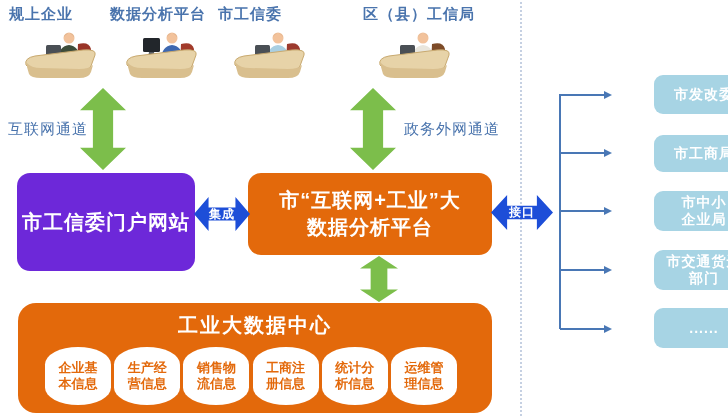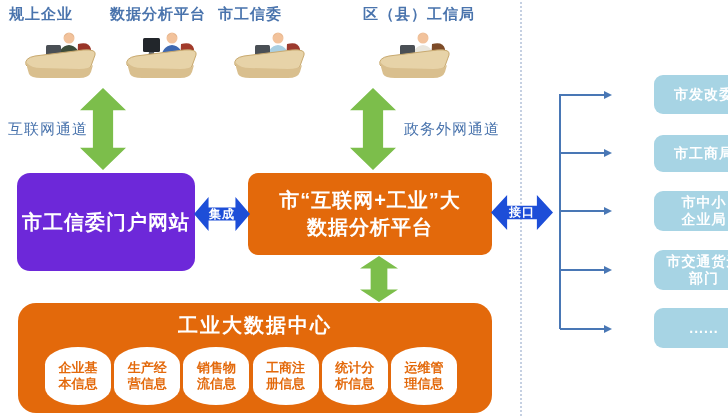--- a/index.html
+++ b/index.html
@@ -22,21 +22,21 @@
     color:#fff;font-weight:bold;font-size:12px;letter-spacing:1px;
     clip-path:polygon(0% 50%,26% 0%,26% 31%,74% 31%,74% 0%,100% 50%,74% 100%,74% 69%,26% 69%,26% 100%);}
 
   .channel-label{position:absolute;color:#4a74ad;font-size:15px;letter-spacing:1px;z-index:2;white-space:nowrap;}
 
   
   .box{position:absolute;border-radius:13px;display:flex;align-items:center;justify-content:center;
        color:#fff;font-weight:bold;text-align:center;z-index:2;}
   .portal-box{left:17px;top:173px;width:178px;height:98px;background:#6d28d9;font-size:20px;letter-spacing:1px;}
   .platform-box{left:248px;top:173px;width:244px;height:82px;background:#e3690b;font-size:20px;
-                line-height:27px;white-space:pre-line;letter-spacing:1px;border-radius:10px;}
+                line-height:27px;white-space:pre-line;letter-spacing:1px;}
 
   
   .connector-vline{position:absolute;left:559px;top:94px;width:2px;height:235px;background:#4977b5;z-index:2;}
   .branch{position:absolute;left:560px;width:44px;height:2px;background:#4977b5;z-index:2;}
   .branch::after{content:"";position:absolute;right:-8px;top:-3px;width:0;height:0;
                  border-left:8px solid #4977b5;border-top:4px solid transparent;border-bottom:4px solid transparent;}
 
   .rbox{position:absolute;left:622px;width:100px;background:#a7d4e4;border-radius:9px;z-index:2;
         display:flex;align-items:center;justify-content:center;color:#fff;font-weight:bold;
         font-size:14px;line-height:17px;text-align:center;white-space:pre-line;letter-spacing:1px;margin-left:32px;}

